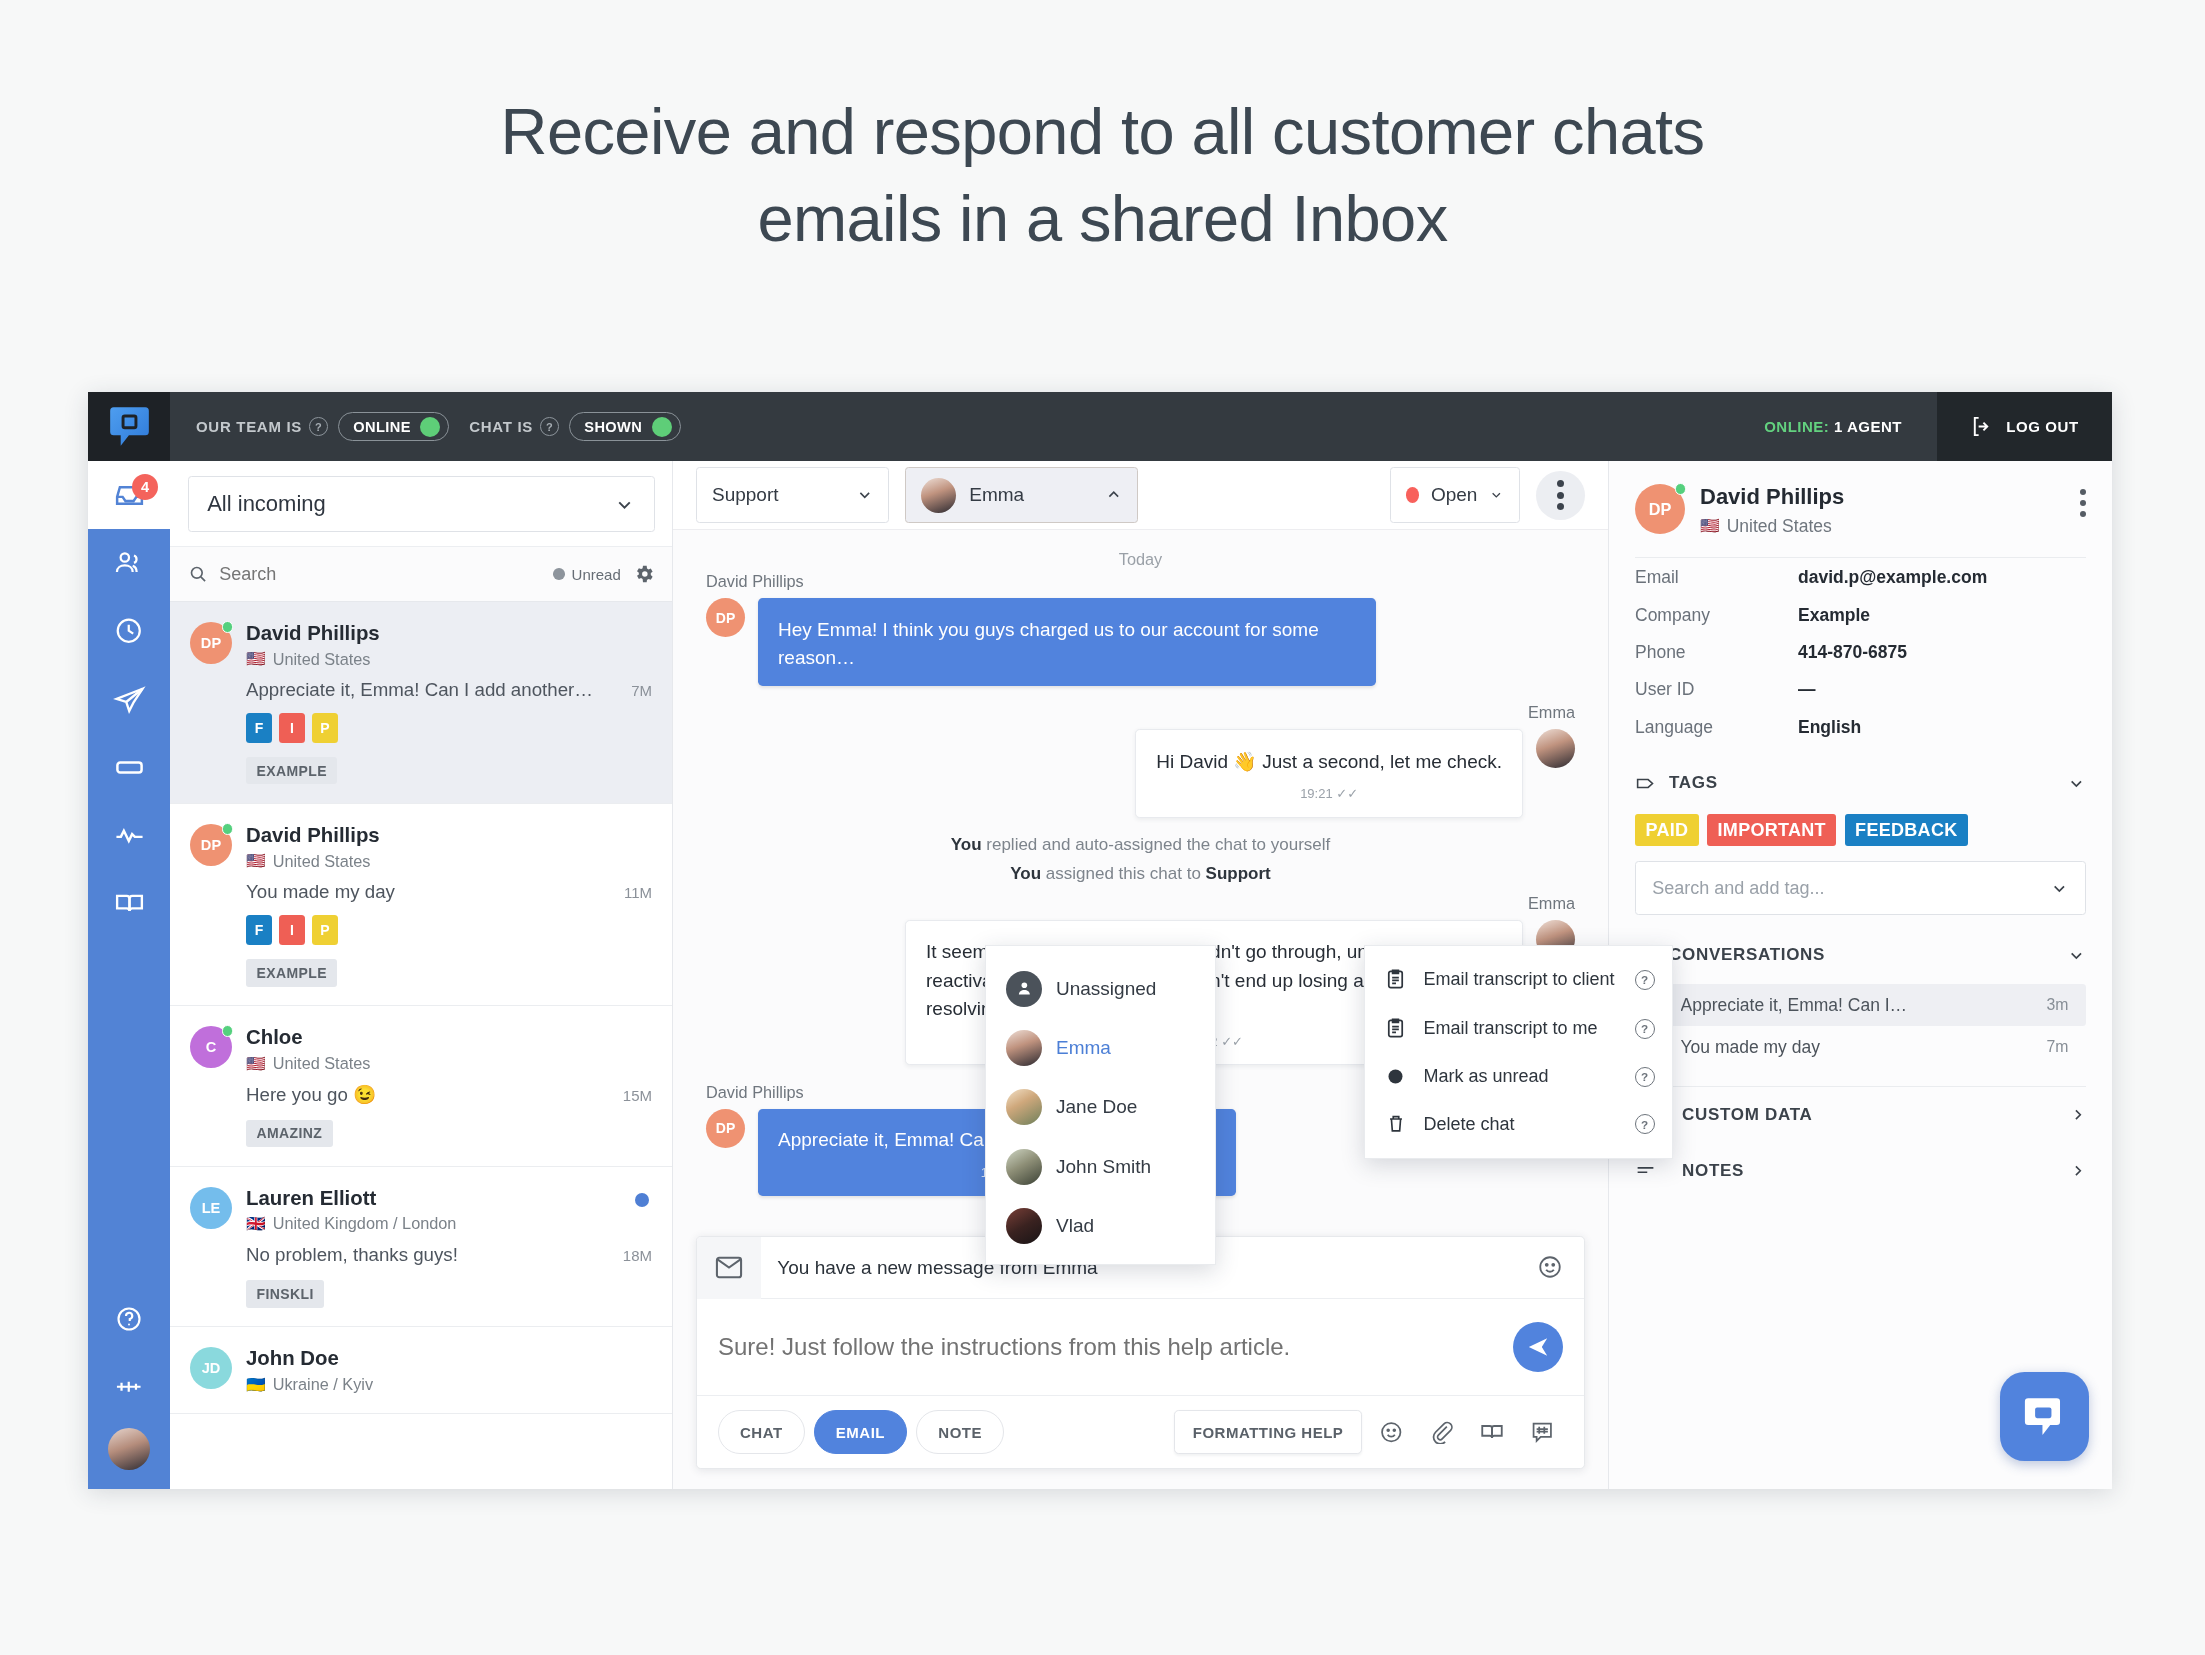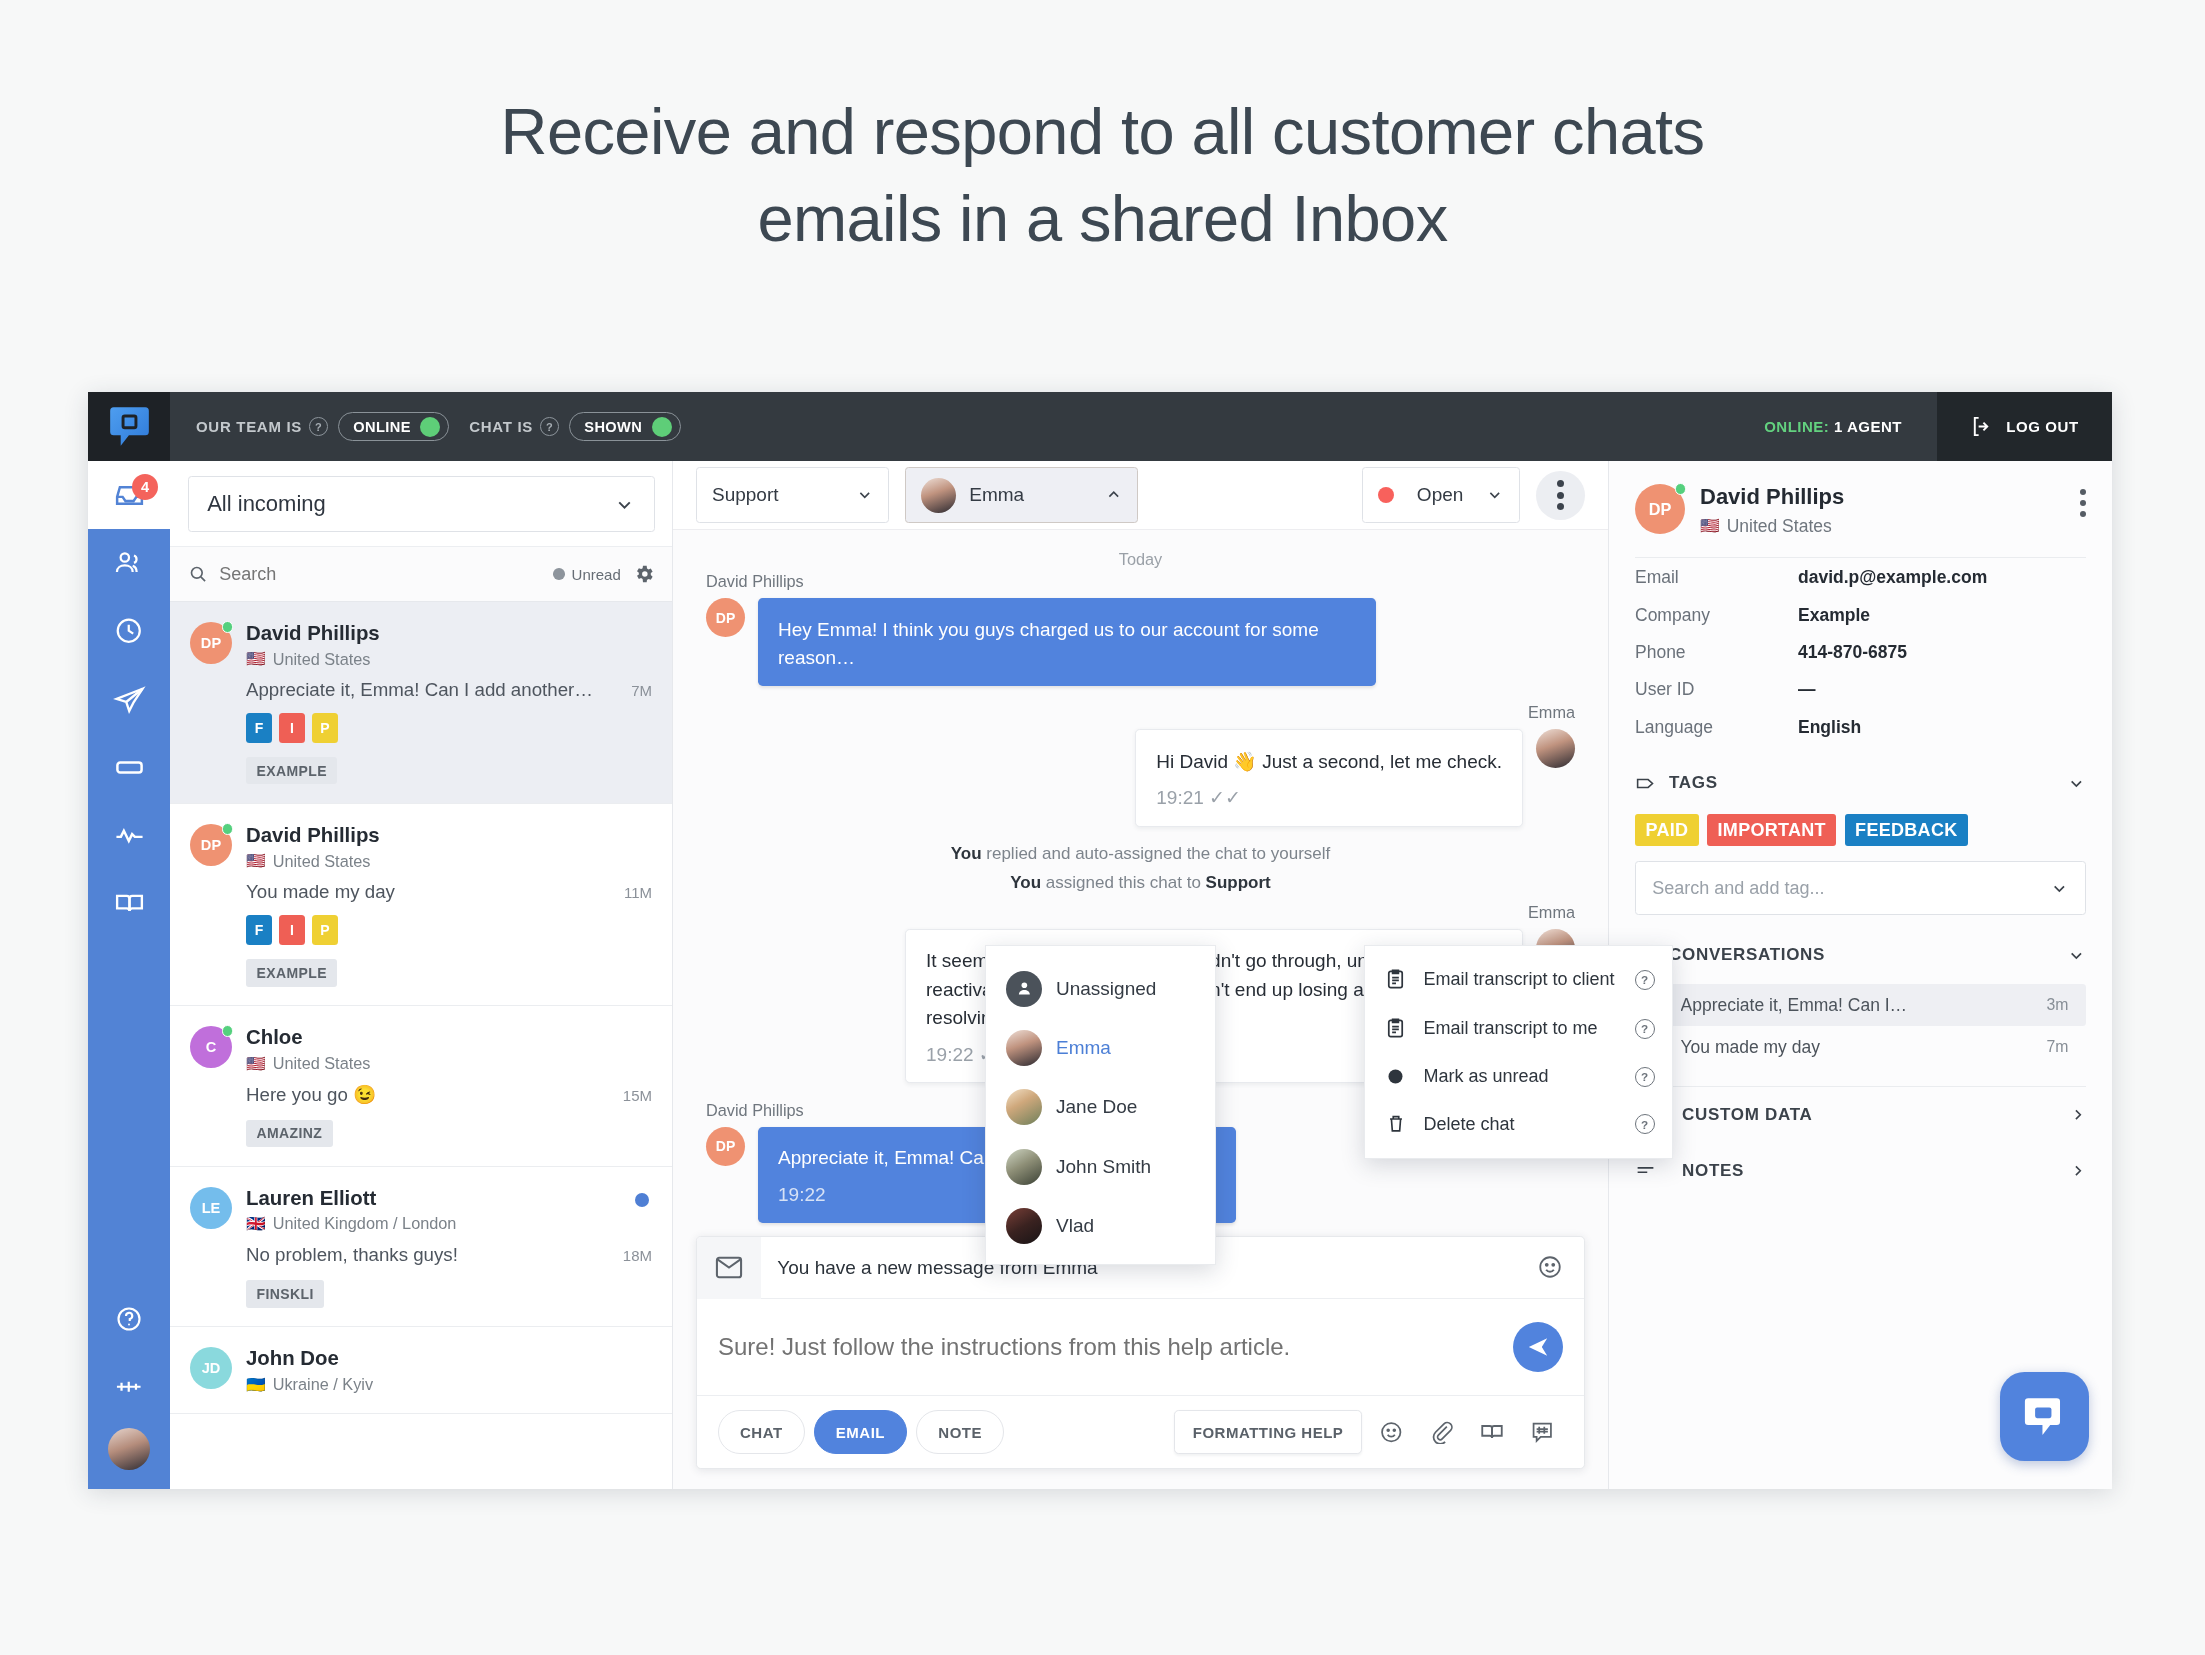--- a/index.html
+++ b/index.html
@@ -197,21 +197,21 @@
   .sel-agent {
     width: 233px; justify-content: space-between; background: #eeeff4;
     border-color: #cfc9c5;
   }
   .sel-agent-left { display: flex; align-items: center; gap: 13px; }
   .agent-thumb {
     width: 35px; height: 35px; border-radius: 50%;
     background: linear-gradient(160deg,#efe0d8 0%,#c0937f 42%,#2b2930 100%);
   }
   .head-spacer { flex: 1; }
-  .sel-open { width: 158px; justify-content: space-between; }
+  .sel-open { width: 130px; justify-content: space-between; }
   .red-dot { width: 16.3px; height: 16.3px; border-radius: 50%; background: #f8615c; }
   .kebab {
     width: 49px; height: 49px; border-radius: 50%; background: #eceef2;
     display: flex; flex-direction: column; align-items: center; justify-content: center;
     gap: 4.7px;
   }
   .kebab i { width: 7px; height: 7px; border-radius: 50%; background: #3c434c; display:block;}
 
   .msgs { flex: 1; padding: 20px 33px 5.8px 33px; overflow: hidden; position: relative; }
   .daydiv { text-align: center; font-size: 16.3px; color: #9aa0a7; margin-bottom: 3px; }
@@ -219,21 +219,21 @@
   .msg-name { font-size: 16.3px; color: #6f767e; margin-bottom: 7px; }
   .msg.out .msg-name { text-align: right; }
   .msg-line { display: flex; align-items: flex-start; gap: 13px; }
   .msg.out .msg-line { justify-content: flex-end; }
   .bub {
     max-width: 618px; border-radius: 4.7px; padding: 17.5px 20px 13px 20px;
     font-size: 19px; line-height: 1.5; position: relative;
   }
   .bub.in { background: #5183dd; color: #fff; box-shadow: 0 1.2px 3.5px rgba(0,0,0,.10); }
   .bub.out { background: #fff; color: #272d35; border: 1.2px solid #e8eaee; box-shadow: 0 1.2px 4.7px rgba(40,50,70,.07); }
-  .stamp { font-size: 19px; color: #9aa1a9; text-align: left; margin-top: 8.2px; }
+  .stamp { font-size: 13px; color: #9aa1a9; text-align: center; margin-top: 8.2px; }
   .bub.in .stamp { color: #d7e2f6; }
   .msg-av {
     width: 39px; height: 39px; border-radius: 50%; flex: 0 0 39px;
     color: #fff; font-size: 14px; font-weight: 700;
     display: flex; align-items: center; justify-content: center;
   }
   .msg-av.emma { background: linear-gradient(160deg,#efe0d8 0%,#c0937f 42%,#2b2930 100%); }
   .sysline { text-align: center; font-size: 17px; color: #7d848c; margin: 9.3px 0; }
   .sysline b { color: #2e353d; font-weight: 700; }
 

